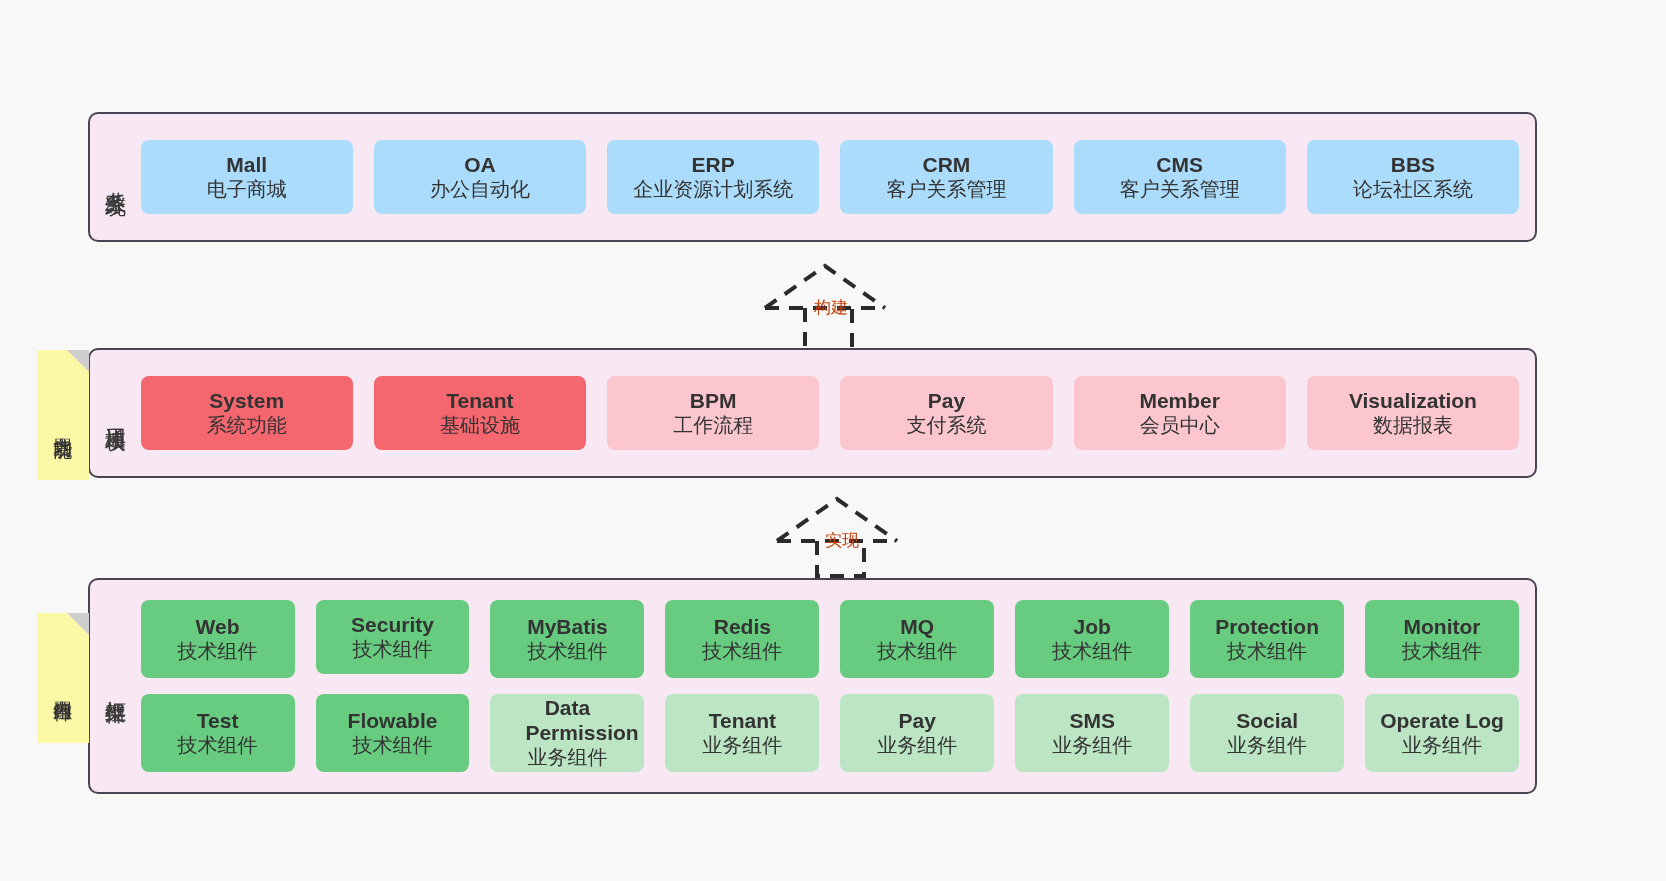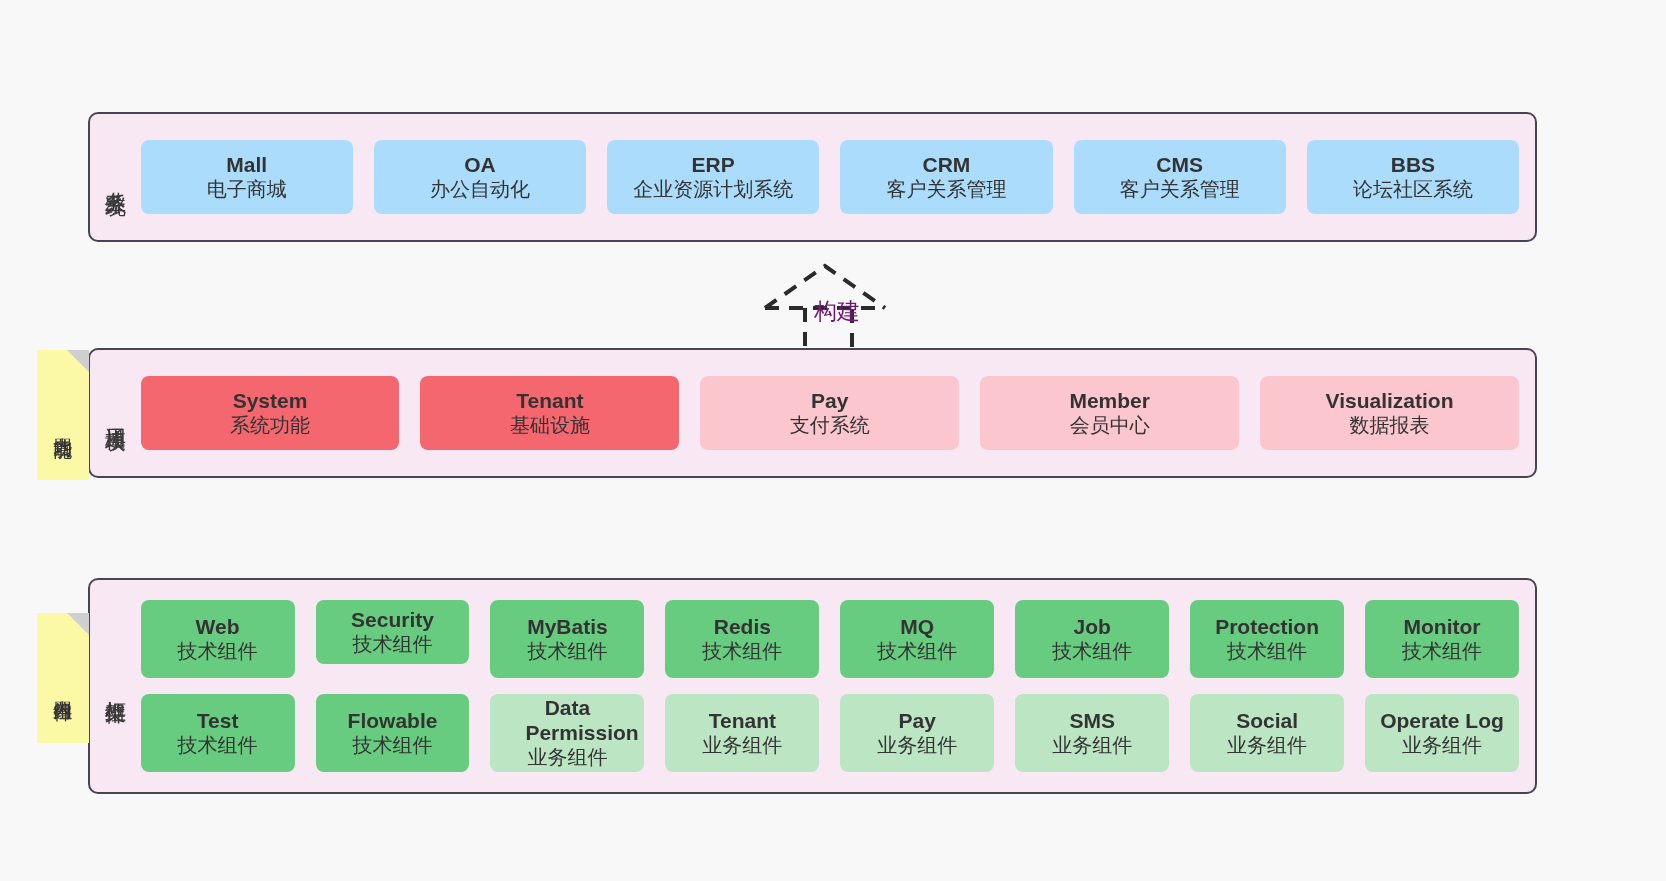--- a/index.html
+++ b/index.html
@@ -120,22 +120,22 @@
     border-left: 22px solid transparent;
     border-top: 22px solid #cfcfcf;
   }
 
   
   .arrow-wrap {
     position: absolute;
   }
   .arrow-label {
     position: absolute;
-    font-size: 23px;
-    color: #701a75;
+    font-size: 17px;
+    color: #c2410c;
     background: transparent;
     white-space: nowrap;
   }
 </style>
 </head>
 <body>
 
 <div id="canvas">
 
   <div class="layer" id="layer-0" style="left:88px; top:112px; width:1449px; height:130px;">
@@ -190,50 +190,62 @@
       <div class="cell-row">
         <div class="cell c-red" style="height:74px;">
           <div class="l1">System</div>
           <div class="l2">系统功能</div>
         </div>
         <div class="cell c-red" style="height:74px;">
           <div class="l1">Tenant</div>
           <div class="l2">基础设施</div>
         </div>
         <div class="cell c-pink" style="height:74px;">
+          <div class="l1">BPM</div>
+          <div class="l2">工作流程</div>
+        </div>
+        <div class="cell c-pink" style="height:74px;">
           <div class="l1">Pay</div>
           <div class="l2">支付系统</div>
         </div>
         <div class="cell c-pink" style="height:74px;">
           <div class="l1">Member</div>
           <div class="l2">会员中心</div>
         </div>
         <div class="cell c-pink" style="height:74px;">
           <div class="l1">Visualization</div>
           <div class="l2">数据报表</div>
         </div>
       </div>
     </div>
   </div>
 
+  <div class="arrow-wrap" style="left:772px; top:493px; width:160px; height:85px;">
+    <svg width="160" height="85" viewBox="0 0 160 85">
+      <path d="M 5 48 L 65 6 L 125 48" fill="none" stroke="#2b2b2b" stroke-width="4" stroke-dasharray="14,10" stroke-linecap="butt"></path>
+      <path d="M 5 48 L 125 48" fill="none" stroke="#2b2b2b" stroke-width="4" stroke-dasharray="14,10" stroke-linecap="butt"></path>
+      <path d="M 45 48 L 45 83 L 92 83 L 92 48" fill="none" stroke="#2b2b2b" stroke-width="4" stroke-dasharray="14,10" stroke-linecap="butt"></path>
+    </svg>
+    <div class="arrow-label" style="left:53px; top:36px;">实现</div>
+  </div>
 
   <div class="note" style="left:37px; top:613px; width:52px; height:130px;">
     <div class="fold"></div>
     <div class="note-text">内置组件</div>
   </div>
 
   <div class="layer" id="layer-2" style="left:88px; top:578px; width:1449px; height:216px;">
     <div class="layer-title">框架组件</div>
     <div class="cells">
       <div class="cell-row">
         <div class="cell c-green" style="height:78px;">
           <div class="l1">Web</div>
           <div class="l2">技术组件</div>
         </div>
-        <div class="cell c-green" style="height:64px;align-items:center;">
+        <div class="cell c-green" style="height:74px;align-items:center;">
           <div class="l1">Security</div>
           <div class="l2">技术组件</div>
         </div>
         <div class="cell c-green" style="height:78px;">
           <div class="l1">MyBatis</div>
           <div class="l2">技术组件</div>
         </div>
         <div class="cell c-green" style="height:78px;">
           <div class="l1">Redis</div>
           <div class="l2">技术组件</div>

